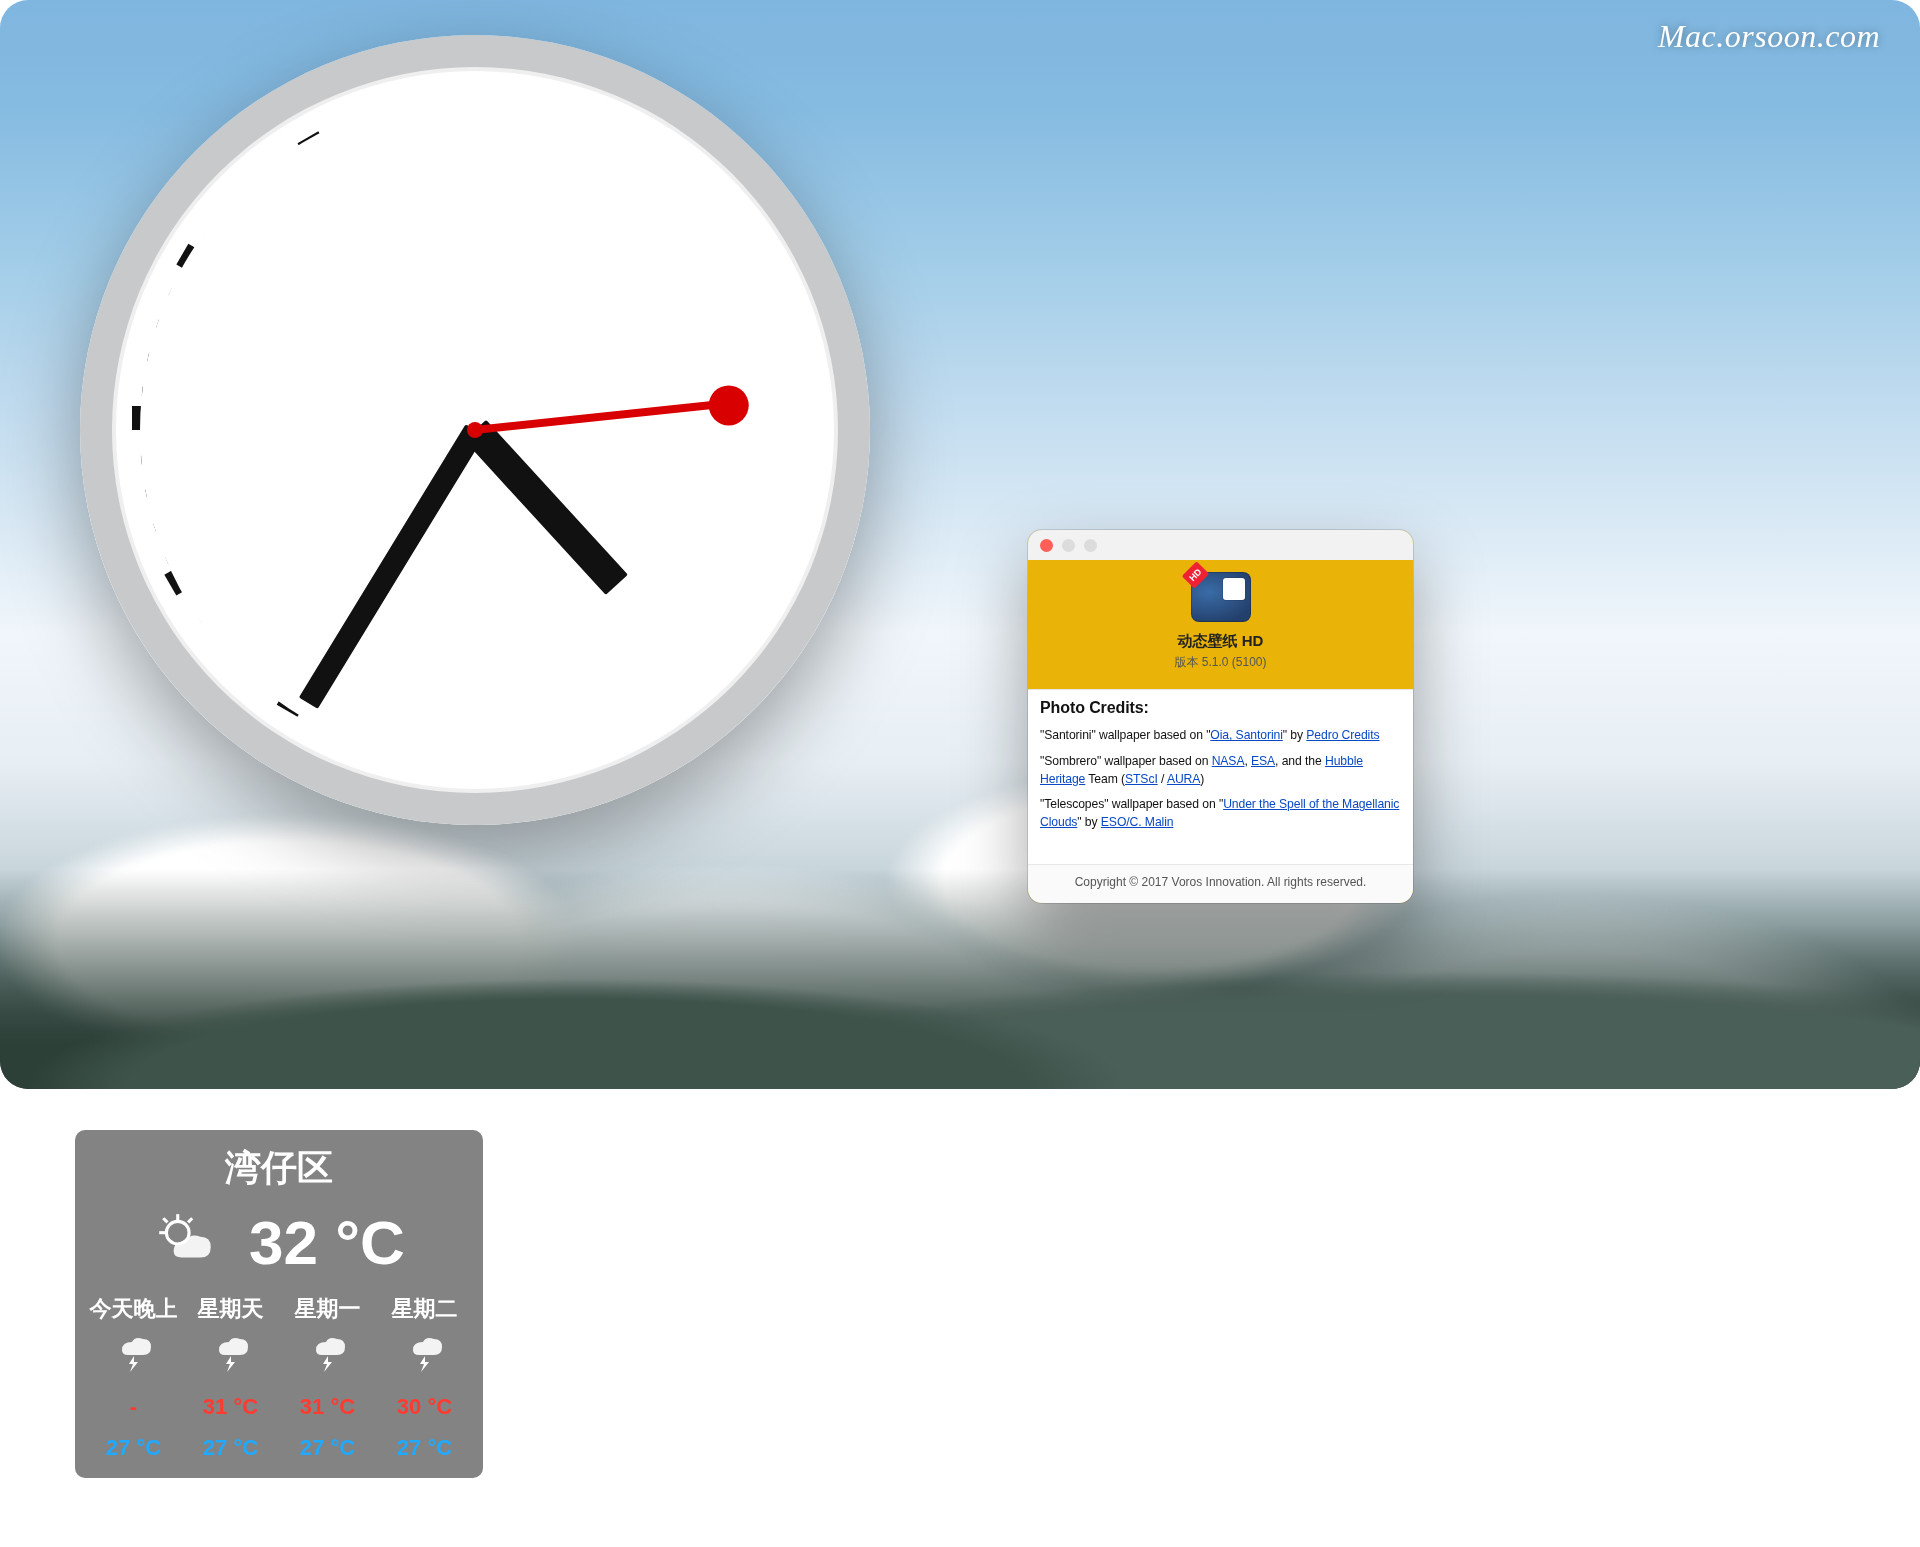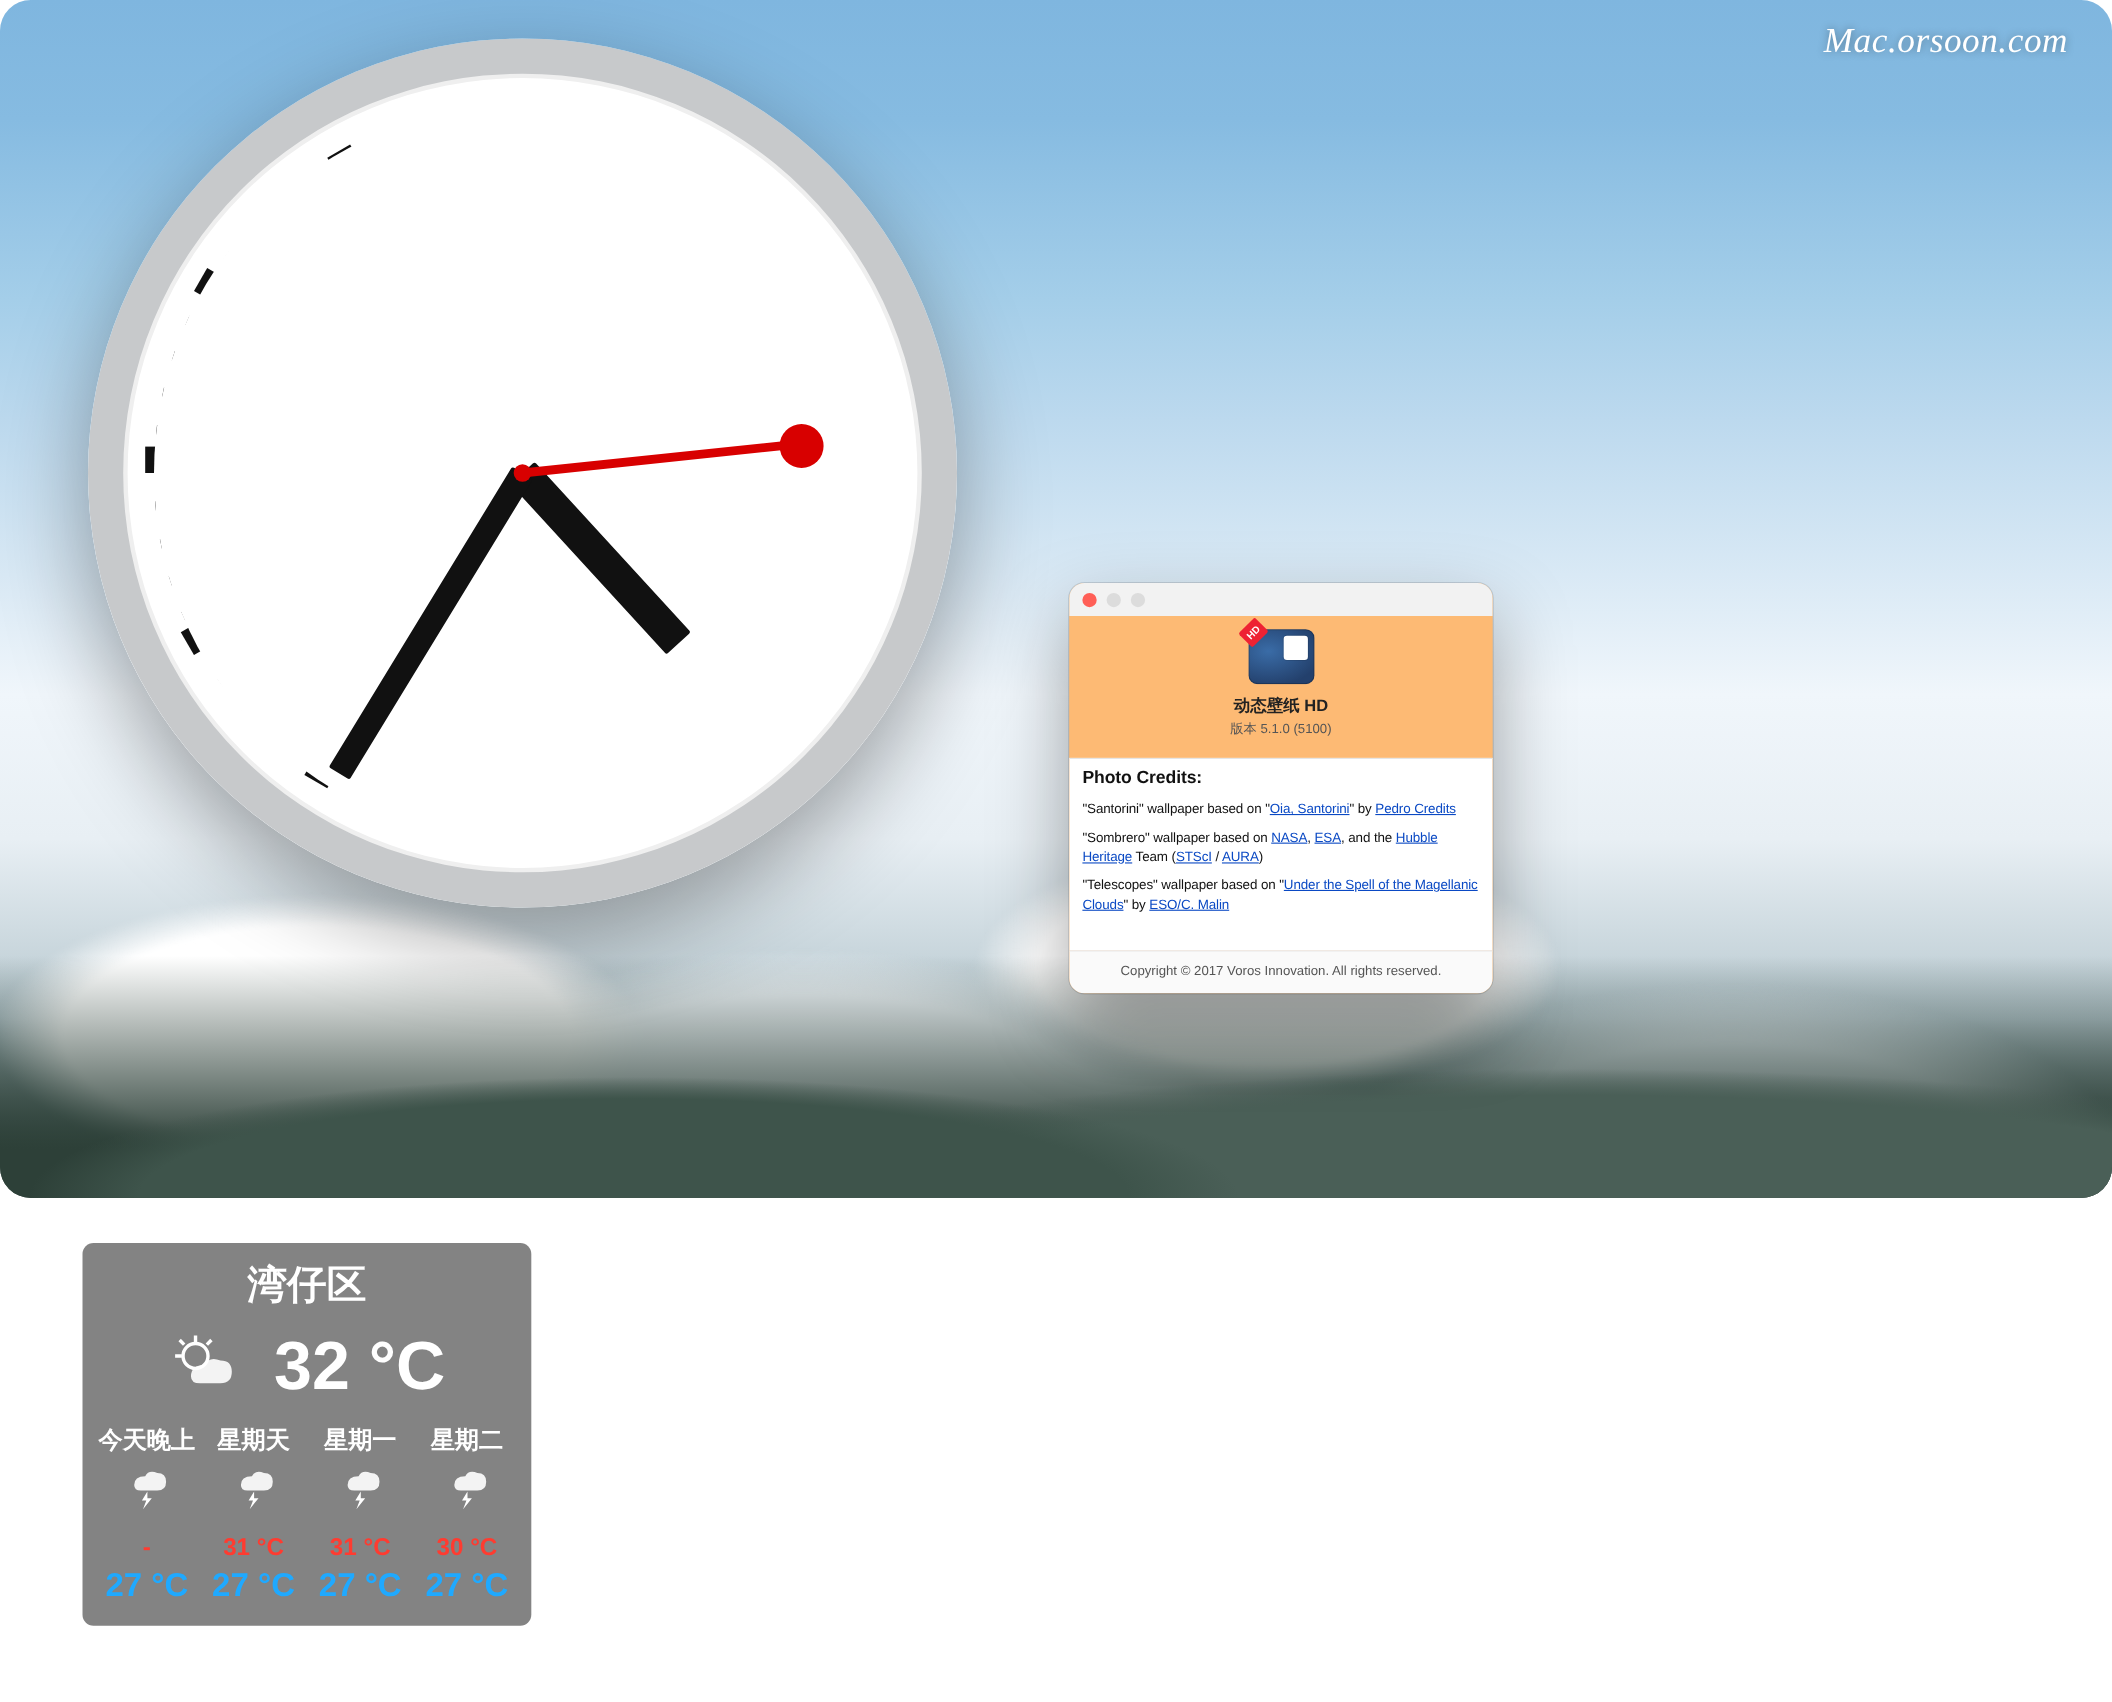--- a/index.html
+++ b/index.html
@@ -137,28 +137,28 @@
   .weather .now .temp { font-size: 62px; font-weight: 700; }
   .weather .now .icon-svg { width: 66px; height: 66px; }
   .weather .forecast {
     display: grid; grid-template-columns: repeat(4, 1fr);
     margin-top: 16px; gap: 0;
   }
   .weather .fc { text-align: center; }
   .weather .fc .day { font-size: 22px; font-weight: 600; }
   .weather .fc .icon-svg { width: 48px; height: 48px; margin: 4px auto 0; display: block; }
   .weather .fc .hi { color: #ff3b30; font-size: 22px; font-weight: 700; margin-top: 18px; }
-  .weather .fc .lo { color: #1fa9ff; font-size: 30px; font-weight: 700; margin-top: 5px; text-align: center; }
+  .weather .fc .lo { color: #1fa9ff; font-size: 22px; font-weight: 700; margin-top: 15px; text-align: center; }
 
   
   .about {
     position: absolute;
-    left: 972px; top: 530px;
+    left: 1028px; top: 530px;
     width: 385px;
-    background: #fdba74;
+    background: #eab308;
     border-radius: 14px;
     box-shadow: 0 30px 70px rgba(0,0,0,0.35), 0 0 0 1px rgba(0,0,0,0.12);
     overflow: hidden;
     font-size: 10px;
   }
   .about .titlebar {
     height: 30px; display: flex; align-items: center;
     padding: 0 12px; gap: 9px;
     background: #f2f2f2;
   }

